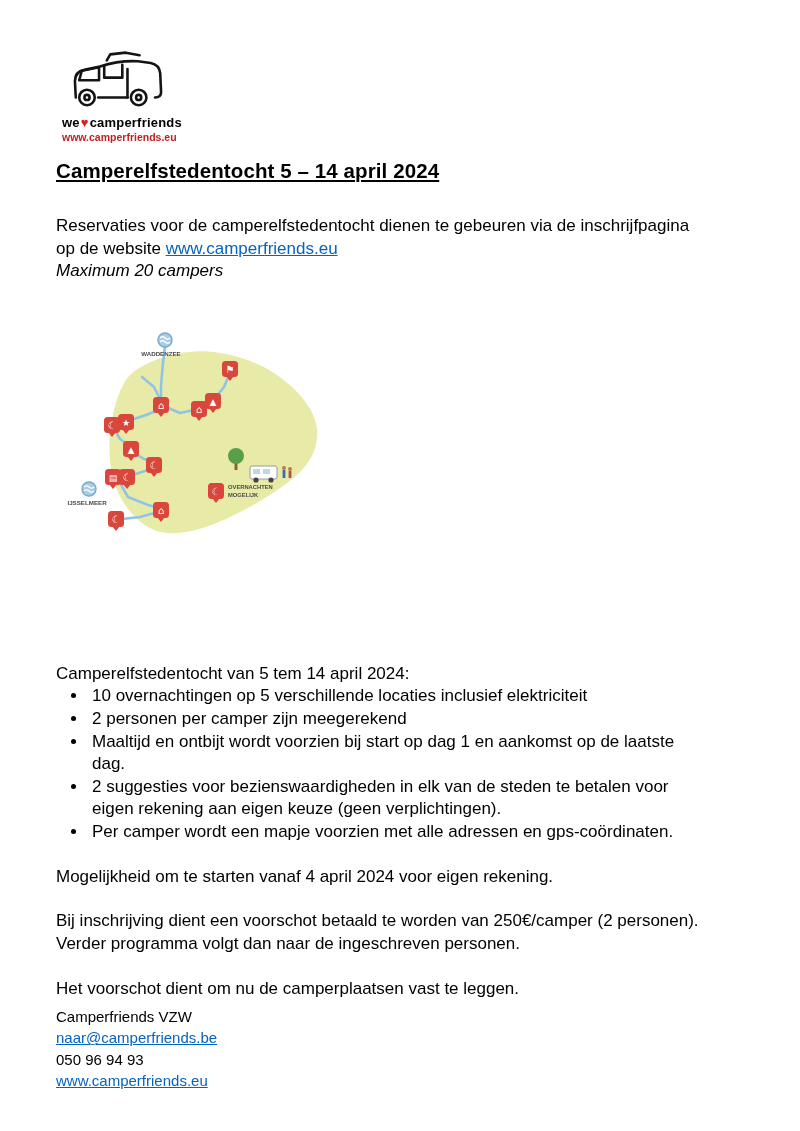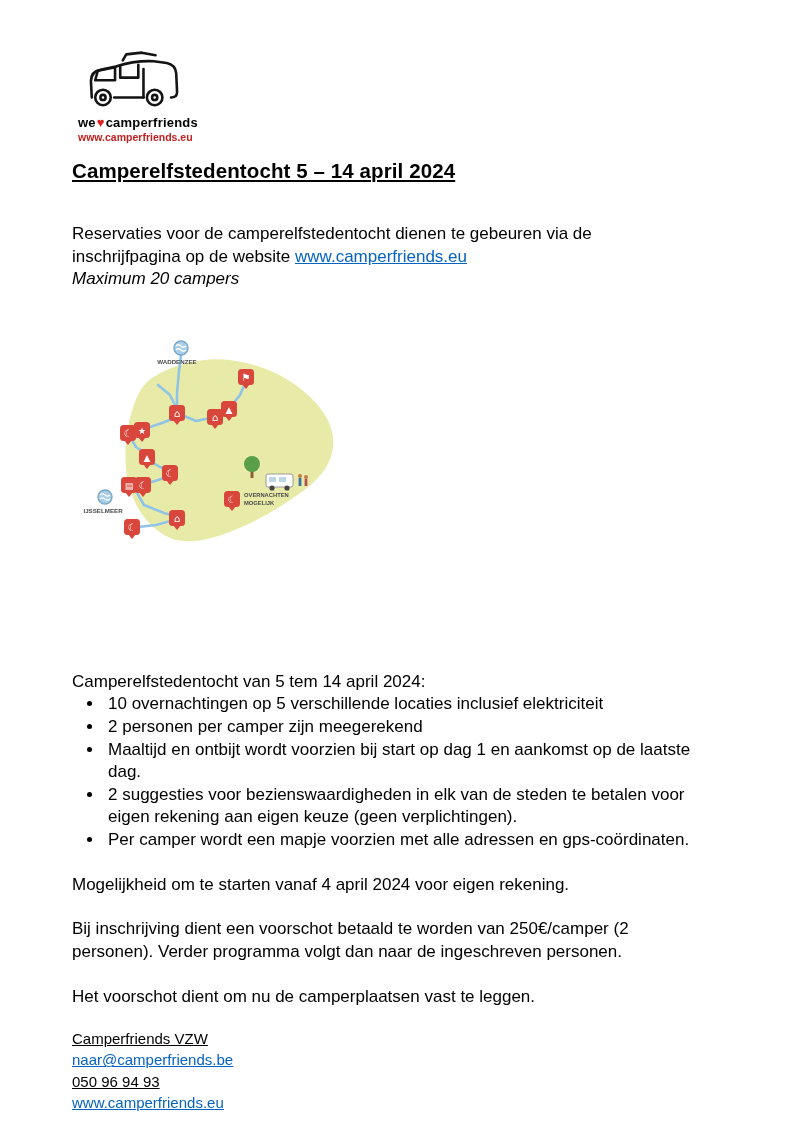--- a/index.html
+++ b/index.html
@@ -1,49 +1,49 @@
 <!DOCTYPE html>
 <html><head>
 <meta charset="utf-8">
 <style>
   html,body { margin:0; padding:0; background:#888; }
   .page {
     width:800px; height:1131px; background:#ffffff; margin:0 auto;
     font-family:"Liberation Sans", sans-serif; color:#000;
     position:relative; overflow:hidden; box-sizing:border-box;
-    padding:44px 96px 0 72px;
+    padding:44px 96px 0 56px;
   }
   
   .logo-block { margin-left:6px; width:130px; }
   .logo-van svg { display:block; }
   .logo-line1 { font-size:13px; font-weight:bold; letter-spacing:0.2px; margin-top:2px; white-space:nowrap; }
   .logo-heart { color:#e01f1f; padding:0 1px; }
   .logo-url { font-size:10.5px; font-weight:bold; color:#c22121; margin-top:1px; white-space:nowrap; }
   
   .doc-title {
     text-align:left; font-size:20.5px; font-weight:bold;
     text-decoration:underline; margin-top:16px; letter-spacing:0.1px;
   }
   
   .body-text { font-size:17px; line-height:1.33; }
-  .intro { margin-top:40px; }
+  .intro { margin-top:32px; }
   a.link, .link { color:#0563c1; text-decoration:underline; cursor:pointer; }
   .max-campers { margin-top:0;font-style:italic; }
   
   .map-wrap { margin-top:46px; margin-left:12px; width:272px; height:222px; }
   .map-wrap svg { overflow:visible; display:block; }
   .map-label { font-weight:bold; fill:#4a4a4a; }
   
   .details { margin-top:112px; }
   .details p { margin:0; }
   ul.bullets { margin:0 0 0 14px; padding-left:18px; }
   ul.bullets li { margin:0; padding-left:4px; }
   .spacer-para { margin-top:22px !important; }
   
-  .footer { margin-top:20px; font-size:15px; line-height:1.42;text-decoration:underline; }
+  .footer { margin-top:6px; font-size:15px; line-height:1.42; }
   .footer div { margin:0; }
 </style>
 </head>
 <body>
 
 <div class="page">
 
   <div class="logo-block">
     <div class="logo-van">
       <svg viewBox="0 0 130 80" width="112" height="69">

